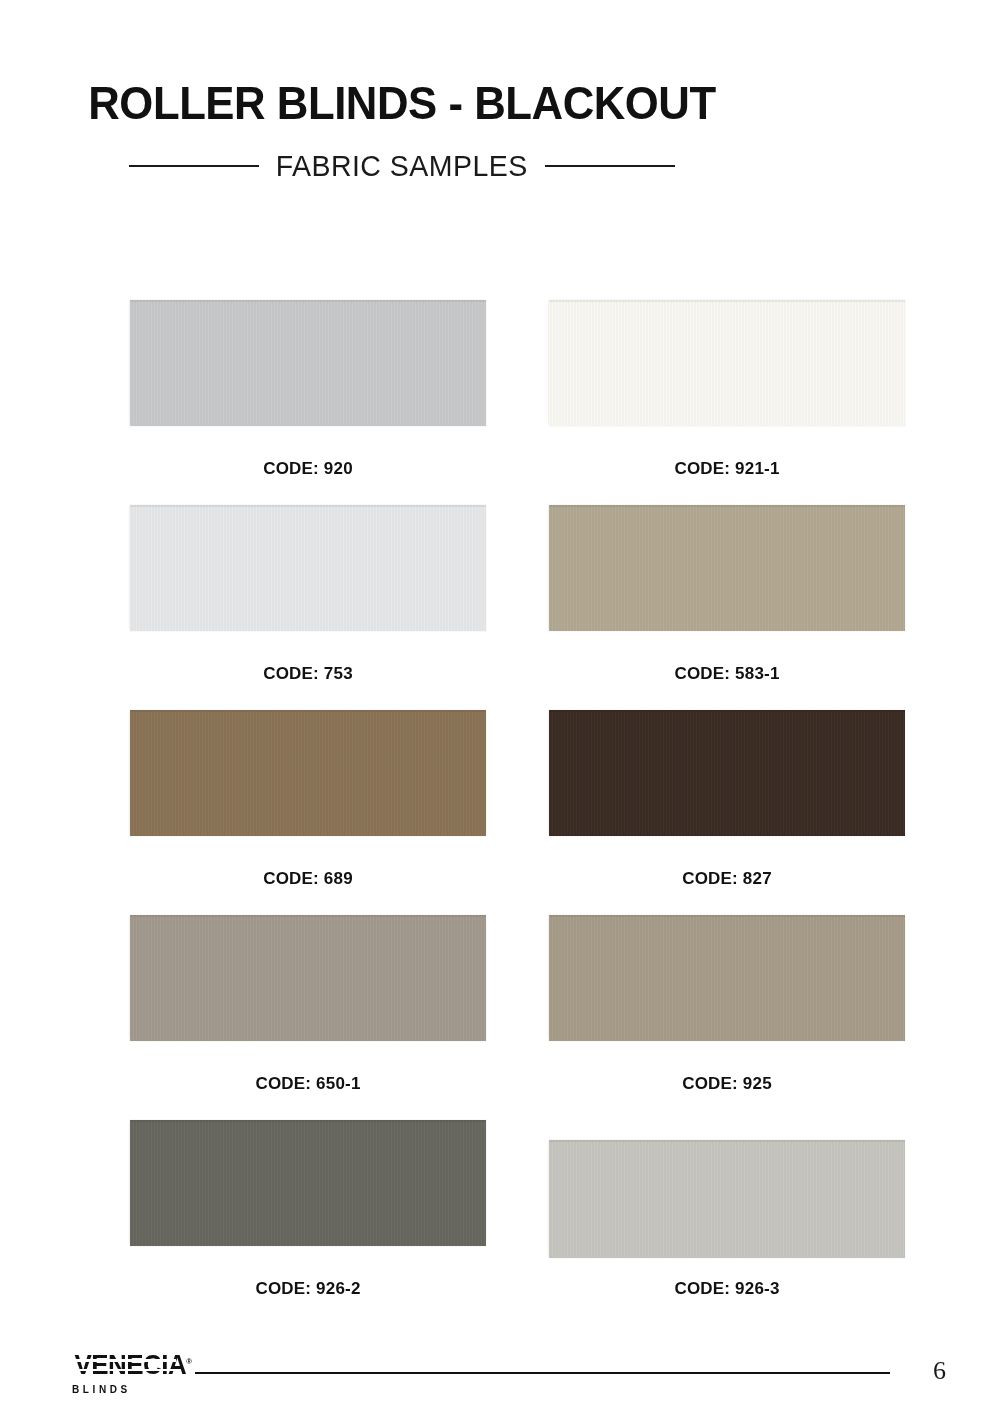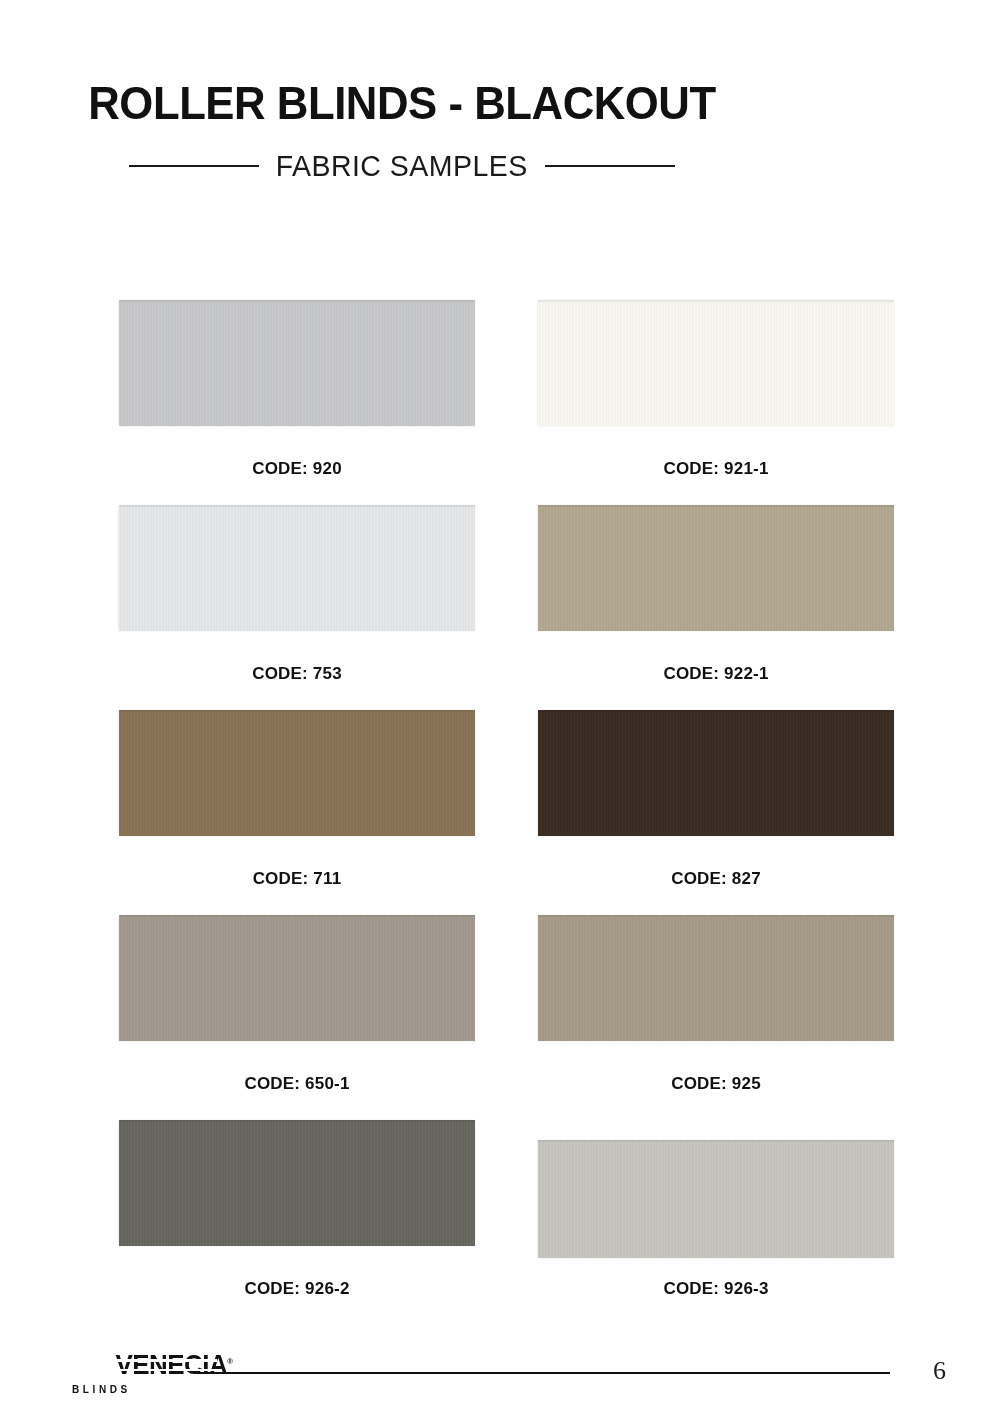--- a/index.html
+++ b/index.html
@@ -57,21 +57,21 @@
     letter-spacing: 0.5px;
     color: #1a1a1a;
     transform: scaleX(0.95);
     white-space: nowrap;
   }
 
   
   .grid {
     position: absolute;
     top: 300px;
-    left: 1px;
+    left: 12px;
     width: 948px;
   }
   .row {
     position: relative;
     height: 205px;
   }
   .cell {
     position: absolute;
     top: 0;
     width: 356px;
@@ -224,28 +224,28 @@
       </div>
     </div>
 
     <div class="row row-2">
       <div class="cell left">
         <div class="swatch" style="background-color: rgb(230, 231, 232);"></div>
         <div class="code-label">CODE: 753</div>
       </div>
       <div class="cell right">
         <div class="swatch" style="background-color: rgb(179, 168, 145);"></div>
-        <div class="code-label">CODE: 922-1</div>
+        <div class="code-label">CODE: 583-1</div>
       </div>
     </div>
 
     <div class="row row-3">
       <div class="cell left">
         <div class="swatch" style="background-color: rgb(138, 115, 85);"></div>
-        <div class="code-label">CODE: 711</div>
+        <div class="code-label">CODE: 689</div>
       </div>
       <div class="cell right">
         <div class="swatch" style="background-color: rgb(58, 43, 35);"></div>
         <div class="code-label">CODE: 827</div>
       </div>
     </div>
 
     <div class="row row-4">
       <div class="cell left">
         <div class="swatch" style="background-color: rgb(163, 154, 142);"></div>
@@ -266,21 +266,21 @@
         <div class="swatch" style="background-color: rgb(198, 197, 191);"></div>
         <div class="code-label">CODE: 926-3</div>
       </div>
     </div>
 
   </div>
 
   <div class="footer">
 
     <div class="logo">
-      <div style="position:relative;display:inline-block;margin-left:41px;">
+      <div style="position:relative;display:inline-block;">
         <span class="logo-mark"><span>VENECIA</span><span class="reg">®</span></span>
         <span class="logo-slices">
             <i></i>
             <i></i>
           </span>
       </div>
       <div class="logo-sub">BLINDS</div>
     </div>
 
     <div class="footer-rule"></div>

